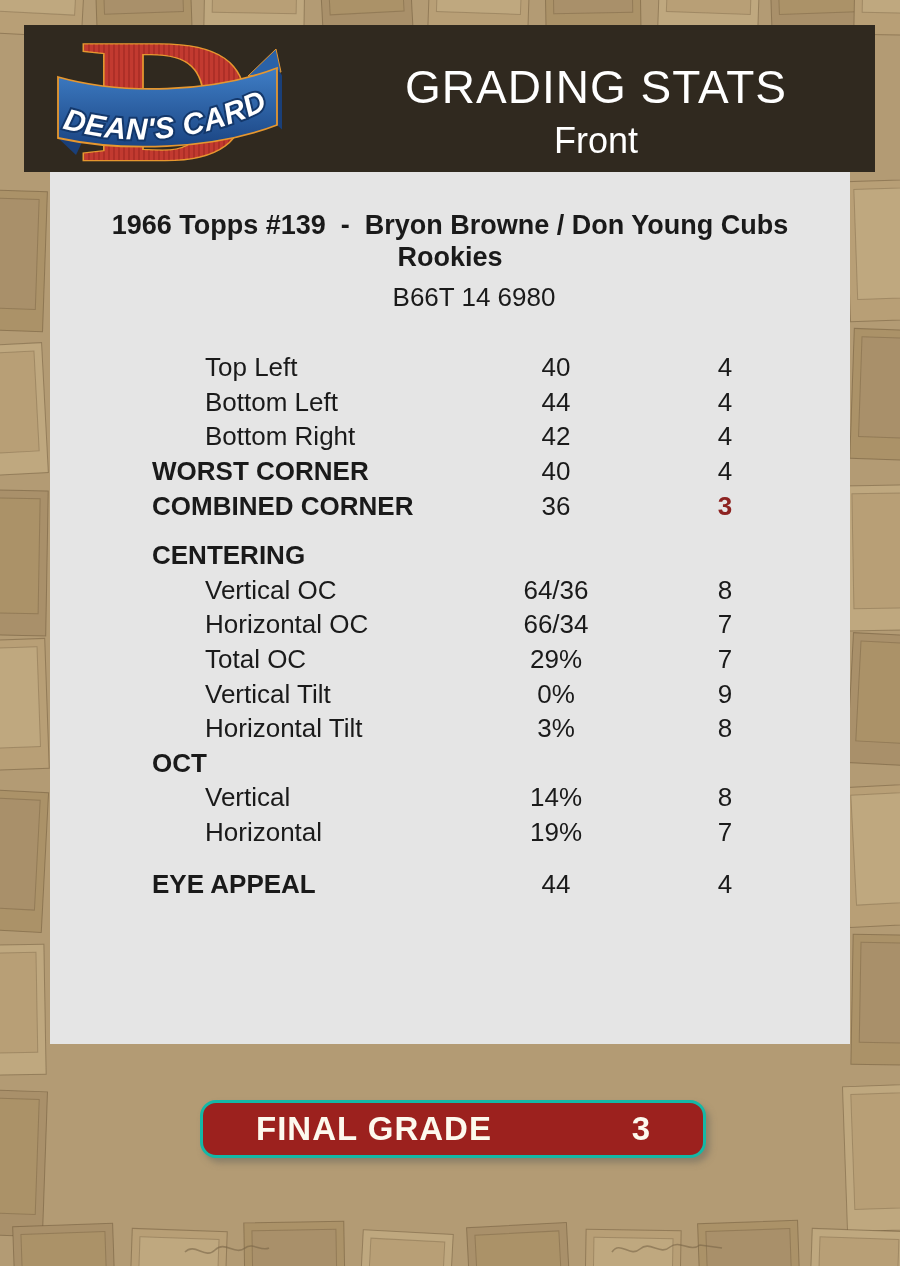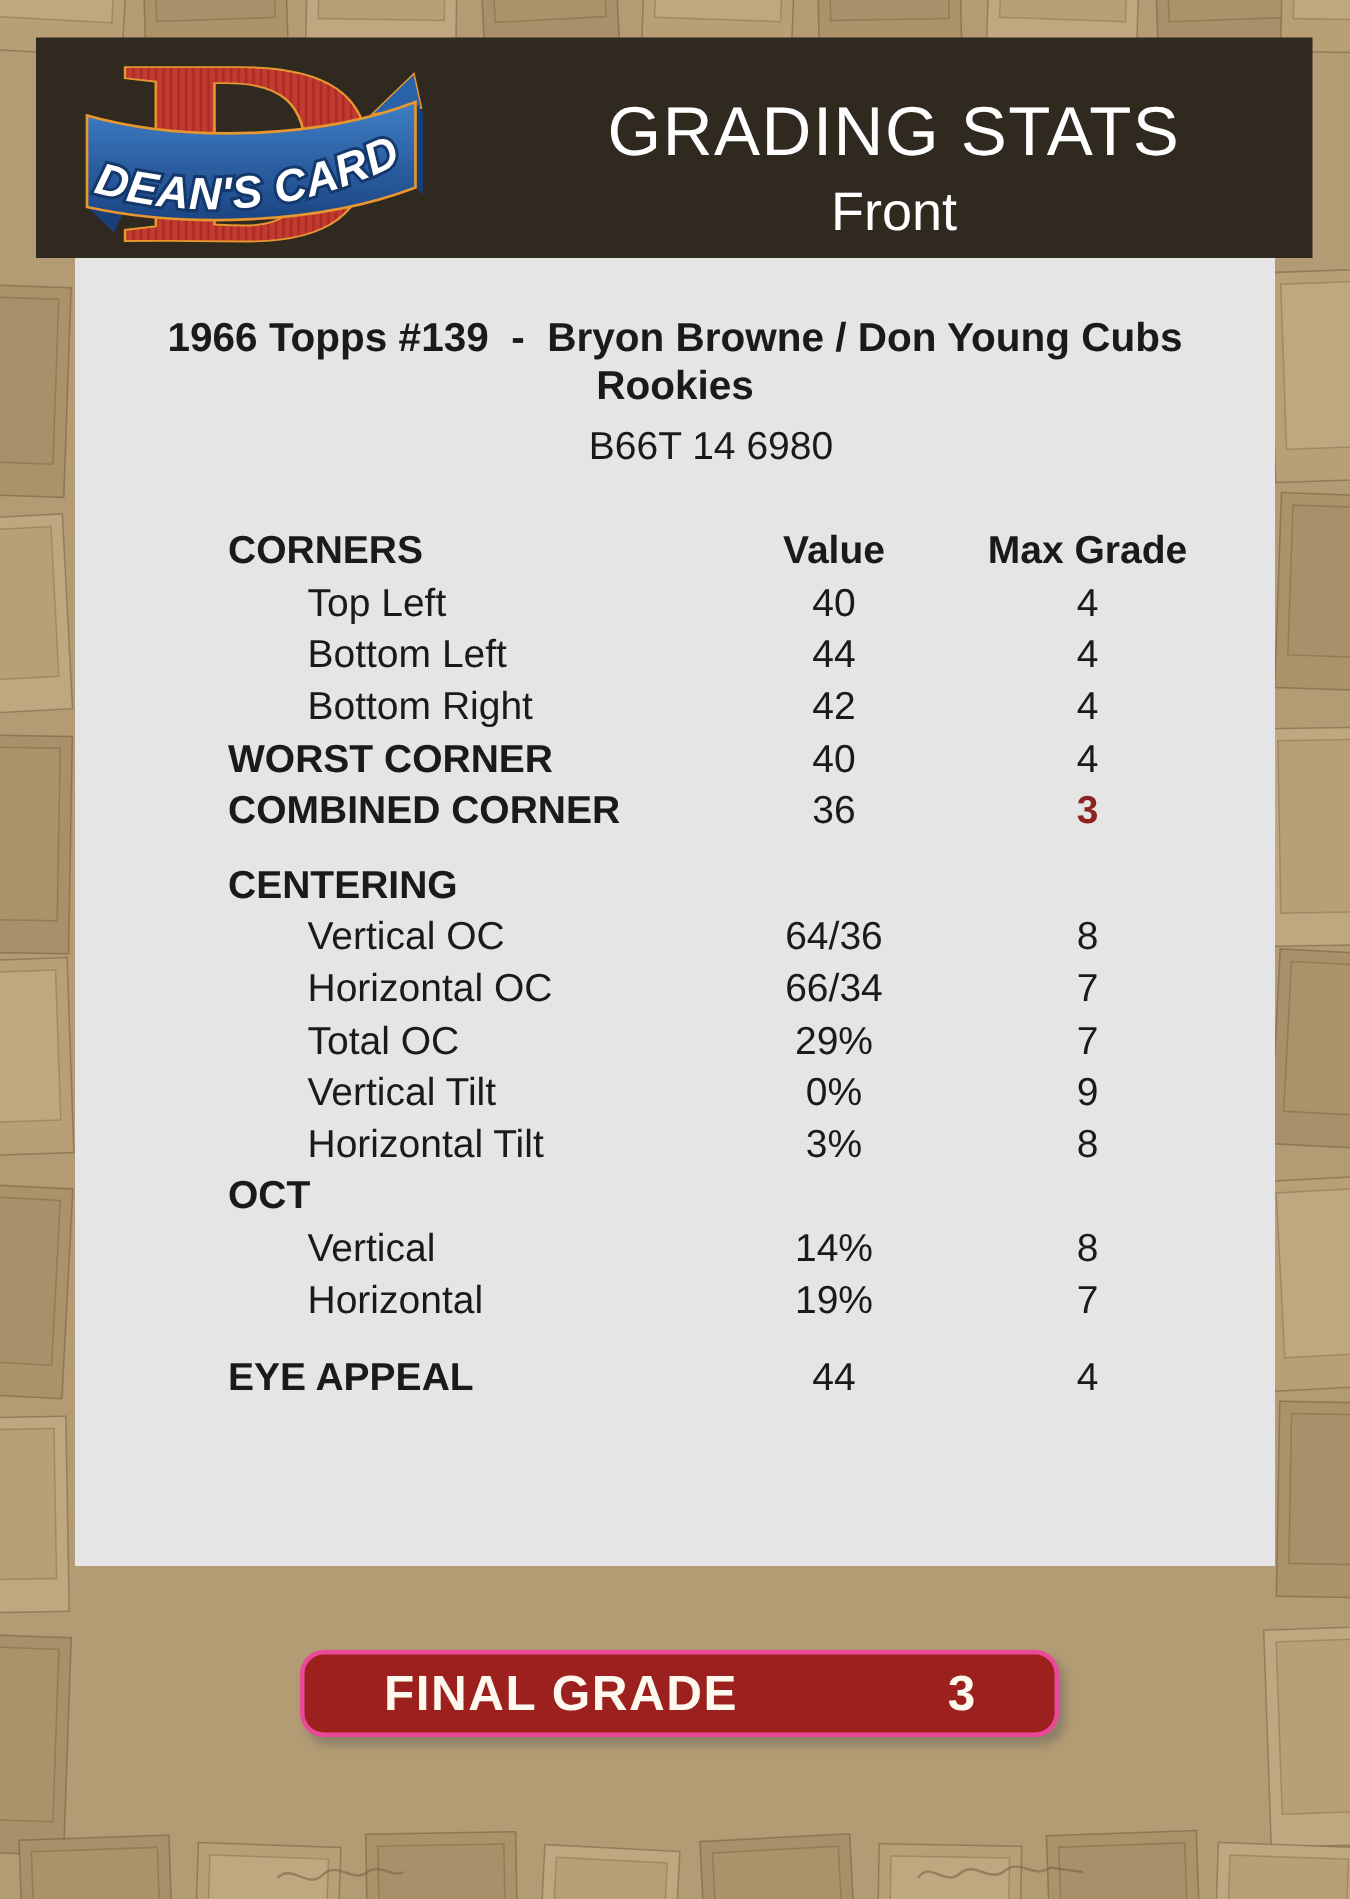--- a/index.html
+++ b/index.html
@@ -32,21 +32,21 @@
             text-align:center; font-size:26px; white-space:nowrap;}
   .row .val.shift{transform:translate(-58px,-50%);}
   .row.colhead .val{font-weight:bold;}
   .row .grd{position:absolute; left:595px; width:160px; top:50%; transform:translateY(-50%);
             text-align:center; font-size:26px;}
   .row.colhead .grd{font-weight:bold;}
   .row .grd.red{color:#8d2321; font-weight:bold;}
 
   
   .final{position:absolute; top:928px; left:150px; width:500px; height:52px;
-         background:#9c211e; border:3px solid #ec4899; border-radius:16px;
+         background:#9c211e; border:3px solid #14b8a6; border-radius:16px;
          box-shadow:4px 5px 6px rgba(110,105,95,0.55); cursor:pointer;}
   .final .final-label{position:absolute; left:0; top:0; width:342px; line-height:52px;
          text-align:center; color:#fdf9ee; font-size:33px; font-weight:bold; letter-spacing:1px;}
   .final .final-value{position:absolute; left:408px; top:0; width:60px; line-height:52px;
          text-align:center; color:#fdf9ee; font-size:33px; font-weight:bold;}
 </style>
 </head>
 <body>
 
 <div class="page">
@@ -207,25 +207,20 @@
       <div class="h1">GRADING STATS</div>
       <div class="h2">Front</div>
     </div>
   </header>
 
   <main class="panel">
     <div class="card-title">1966 Topps #139 &nbsp;-&nbsp; Bryon Browne / Don Young Cubs Rookies</div>
     <div class="card-code">B66T 14 6980</div>
 
     <div class="stats" id="stats">
-        <div class="row colhead">
-          <span class="lbl">CORNERS</span>
-          <span class="val">Value</span>
-          <span class="grd">Max Grade</span>
-        </div>
         <div class="row item">
           <span class="lbl">Top Left</span>
           <span class="val">40</span>
           <span class="grd">4</span>
         </div>
         <div class="row item">
           <span class="lbl">Bottom Left</span>
           <span class="val">44</span>
           <span class="grd">4</span>
         </div>

